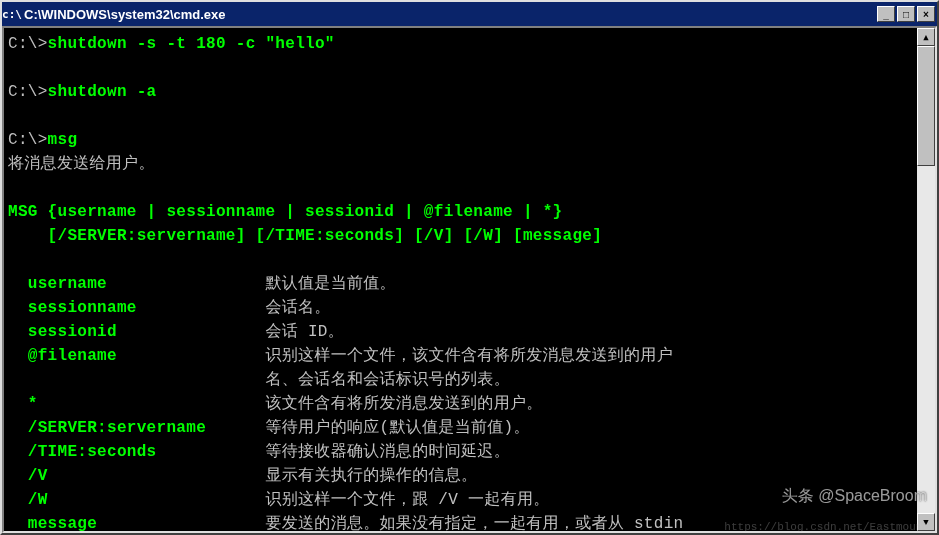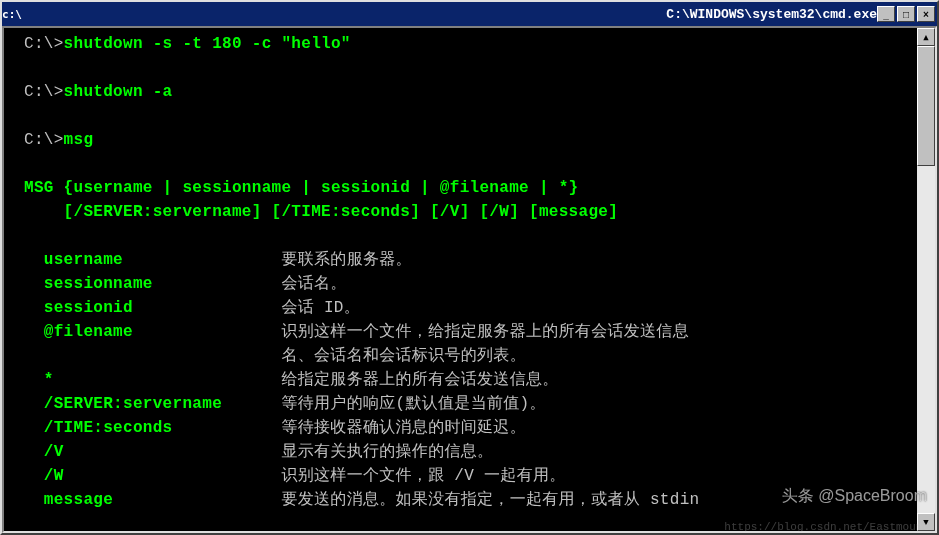--- a/index.html
+++ b/index.html
@@ -40,22 +40,21 @@
       height: 16px;
       margin-right: 4px;
       display: inline-flex;
       align-items: center;
       justify-content: center;
       font-size: 11px;
       color: white;
     }
     .titlebar-title {
       flex: 1;
-      font-family: Liberation Mono, monospace;
-      text-align: right;
+      font-family: Liberation Sans, sans-serif;
     }
     .titlebar-buttons {
       display: flex;
       gap: 2px;
     }
     .titlebar-btn {
       width: 18px;
       height: 16px;
       background: #c0c0c0;
       border: 1px solid;
@@ -78,21 +77,21 @@
       background: #000000;
       border: 2px solid;
       border-top-color: #808080;
       border-left-color: #808080;
       border-right-color: #dfdfdf;
       border-bottom-color: #dfdfdf;
       overflow: hidden;
     }
     .terminal {
       flex: 1;
-      padding: 4px 20px;
+      padding: 4px 4px;
       color: #00ff00;
       font-family: "Consolas", "Courier New", "SimSun", monospace;
       font-size: 16px;
       line-height: 24px;
       white-space: pre;
       overflow: hidden;
       font-weight: bold;
       letter-spacing: 0.3px;
     }
     .terminal .white {
@@ -169,30 +168,31 @@
       <div class="titlebar-btn">×</div>
     </div>
   </div>
 
   <div class="client-area">
     <div class="terminal" id="terminal"><span class="white">C:\&gt;</span>shutdown -s -t 180 -c "hello"
 
 <span class="white">C:\&gt;</span>shutdown -a
 
 <span class="white">C:\&gt;</span>msg
+<span class="white">将消息发送给用户。</span>
 
 MSG {username | sessionname | sessionid | @filename | *}
     [/SERVER:servername] [/TIME:seconds] [/V] [/W] [message]
 
-  username                <span class="white">要联系的服务器。</span>
+  username                <span class="white">默认值是当前值。</span>
   sessionname             <span class="white">会话名。</span>
   sessionid               <span class="white">会话 ID。</span>
-  @filename               <span class="white">识别这样一个文件，给指定服务器上的所有会话发送信息</span>
+  @filename               <span class="white">识别这样一个文件，该文件含有将所发消息发送到的用户</span>
                           <span class="white">名、会话名和会话标识号的列表。</span>
-  *                       <span class="white">给指定服务器上的所有会话发送信息。</span>
+  *                       <span class="white">该文件含有将所发消息发送到的用户。</span>
   /SERVER:servername      <span class="white">等待用户的响应(默认值是当前值)。</span>
   /TIME:seconds           <span class="white">等待接收器确认消息的时间延迟。</span>
   /V                      <span class="white">显示有关执行的操作的信息。</span>
   /W                      <span class="white">识别这样一个文件，跟 /V 一起有用。</span>
   message                 <span class="white">要发送的消息。如果没有指定，一起有用，或者从 stdin</span>
                           
 </div>
     <div class="scrollbar">
       <div class="scroll-btn">▲</div>
       <div class="scroll-track">

